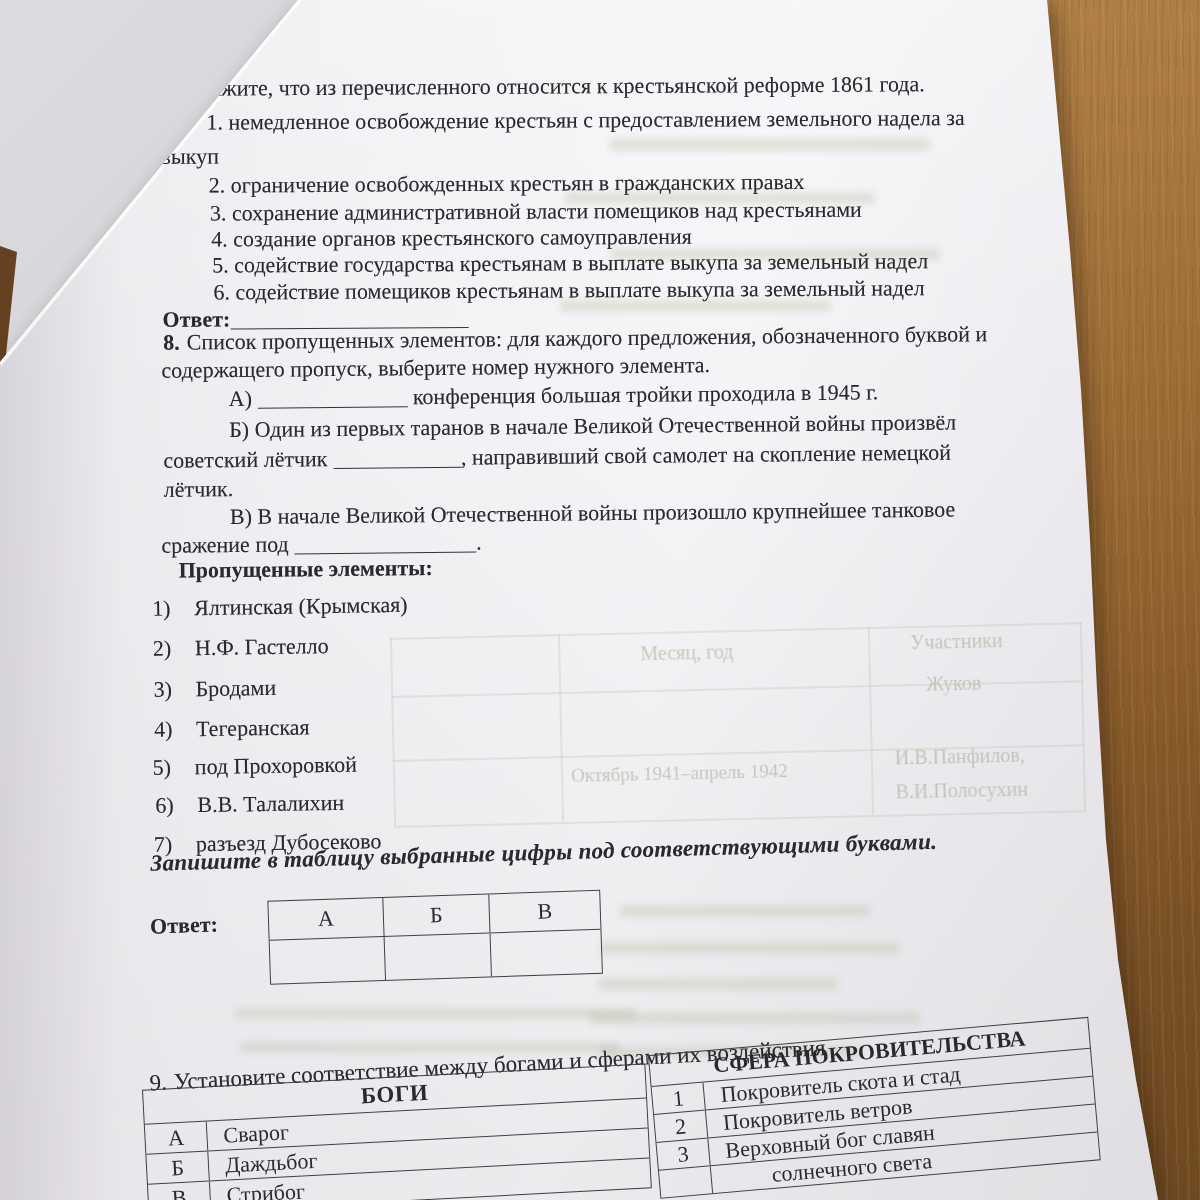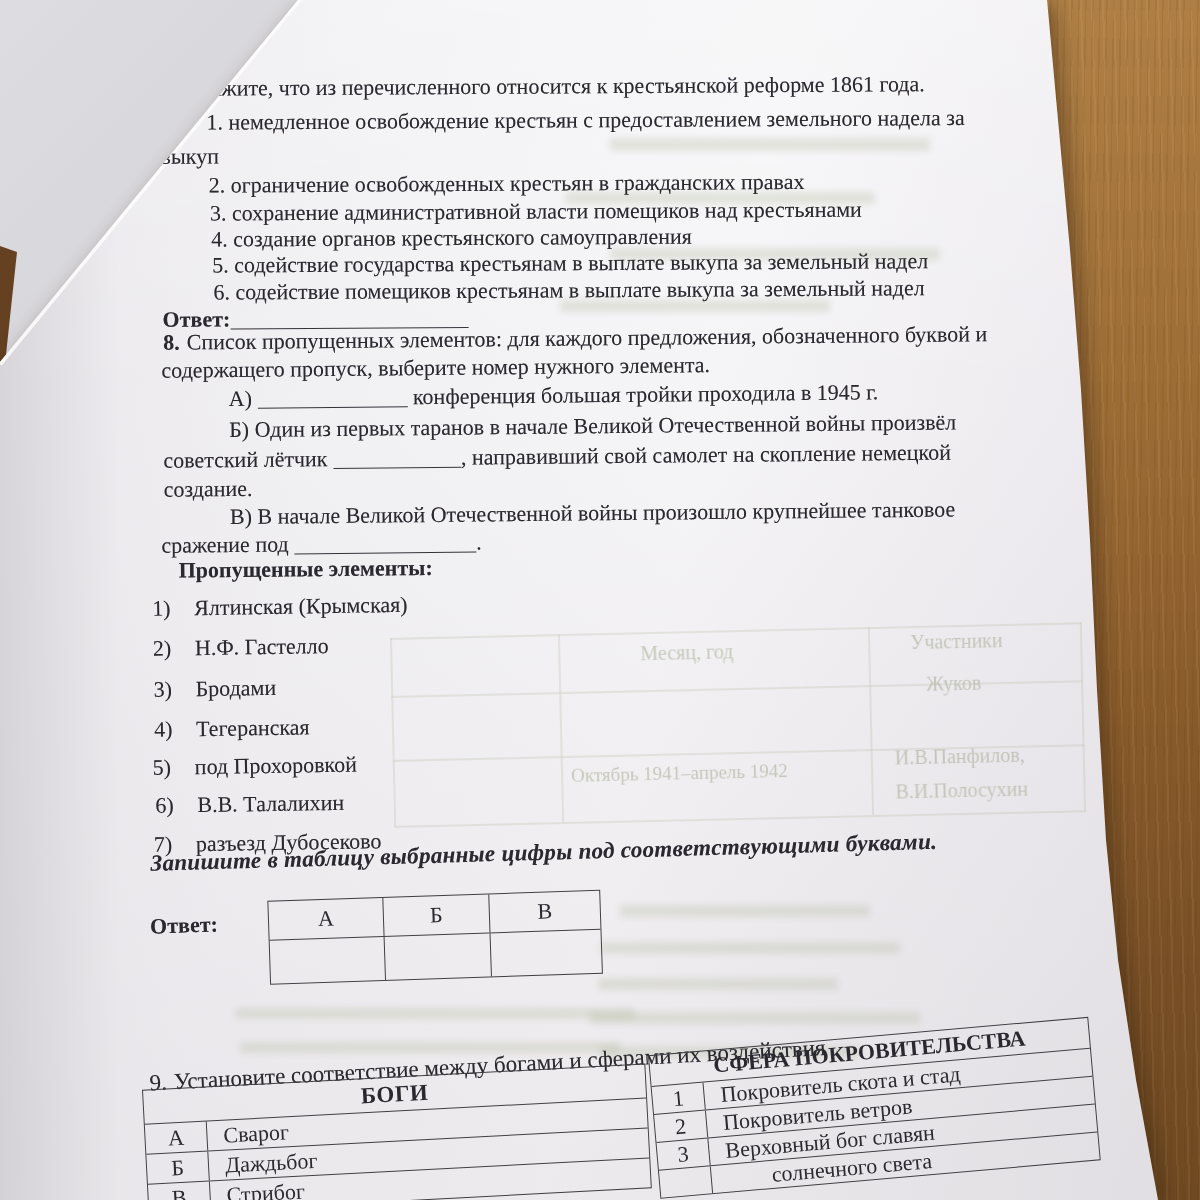--- a/index.html
+++ b/index.html
@@ -126,21 +126,21 @@
         <span class="b">8.</span><span class="sp">Список пропущенных элементов: для каждого предложения, обозначенного буквой и</span>
       </div>
       <div class="row" style="left:21px;top:32px">содержащего пропуск, выберите номер нужного элемента.</div>
       <div class="row" style="left:88px;top:61px">
         <span>А)</span> <span class="blank" style="width:150px"></span> <span>конференция большая тройки проходила в 1945 г.</span>
       </div>
       <div class="row fit" style="left: 88px; top: 92px; width: 786px; word-spacing: 0px;">Б) Один из первых таранов в начале Великой Отечественной войны произвёл</div>
       <div class="row fit" style="left: 22px; top: 122px; width: 850px; word-spacing: 0px;">
         <span>советский лётчик</span> <span class="blank" style="width:128px"></span><span>, направивший свой самолет на скопление немецкой</span>
       </div>
-      <div class="row" style="left:22px;top:151px">создание.</div>
+      <div class="row" style="left:22px;top:151px">лётчик.</div>
       <div class="row fit" style="left: 88px; top: 179px; width: 786px; word-spacing: 0px;">В) В начале Великой Отечественной войны произошло крупнейшее танковое</div>
       <div class="row" style="left:19px;top:207px">
         <span>сражение под</span> <span class="blank" style="width:182px"></span><span>.</span>
       </div>
       <div class="row b" style="left:36px;top:232px">Пропущенные элементы:</div>
     </div>
 
     <div class="sec" style="left:140px;top:592px;width:560px;height:280px;transform:rotate(-0.9deg)">
       <div class="row" style="left:12px;top:4px"><span class="num">1)</span><span>Ялтинская (Крымская)</span></div>
       <div class="row" style="left:12px;top:44px"><span class="num">2)</span><span>Н.Ф. Гастелло</span></div>

